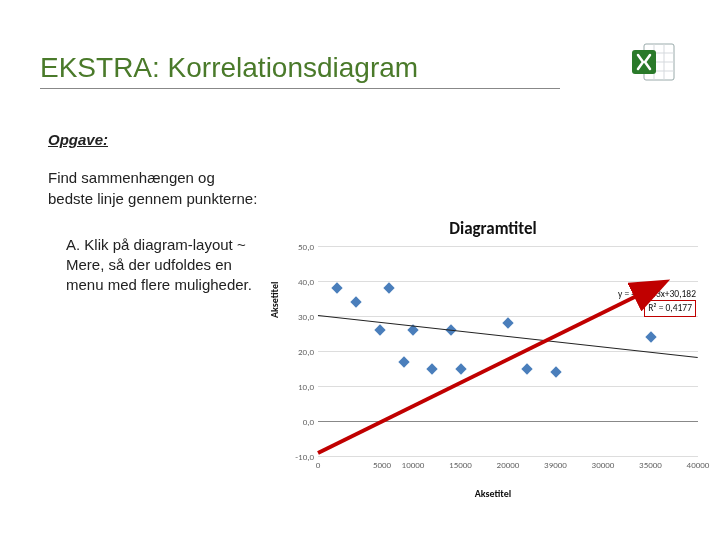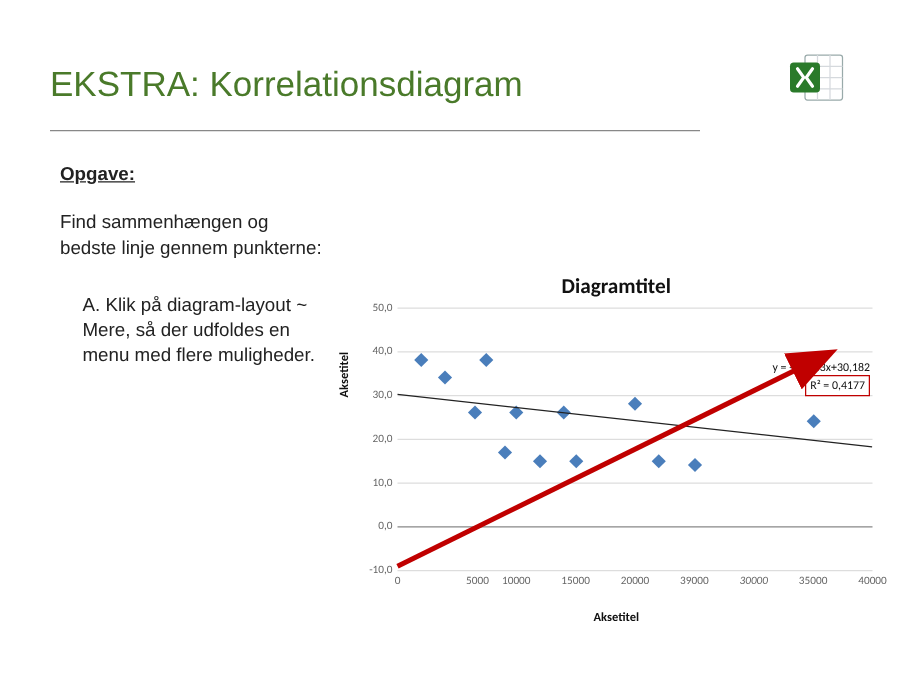--- a/index.html
+++ b/index.html
@@ -19,41 +19,42 @@
     position: relative;
     box-sizing: border-box;
   }
   .title {
     position: absolute;
     left: 40px;
     top: 52px;
     font-size: 28px;
     color: #4a7a2a;
     border-bottom: 1px solid #888;
-    padding-bottom: 20px;
+    padding-bottom: 4px;
     width: 520px;
   }
   .excel-logo {
     position: absolute;
     top: 40px;
     right: 42px;
   }
   .body-text {
     position: absolute;
     left: 48px;
     top: 130px;
     width: 210px;
     font-size: 15px;
     color: #222;
     line-height: 1.35;
   }
   .opgave {
     font-weight: bold;
     text-decoration: underline;
     margin-bottom: 18px;
+    font-style: italic;
   }
   .intro {
     margin-bottom: 26px;
   }
   .stepA {
     margin-bottom: 22px;
     margin-left: 18px;
   }
   .stepB {
   }
@@ -199,21 +200,21 @@
         <div class="gridline" style="top: 35px;"></div>
         <div class="y-tick-label" style="top: 35px;">40,0</div>
         <div class="gridline" style="top: 0px;"></div>
         <div class="y-tick-label" style="top: 0px;">50,0</div>
         <div class="x-tick-label" style="left: 0px;">0</div>
         <div class="x-tick-label" style="left: 64px;">5000</div>
         <div class="x-tick-label" style="left: 95px;">10000</div>
         <div class="x-tick-label" style="left: 142.5px;">15000</div>
         <div class="x-tick-label" style="left: 190px;">20000</div>
         <div class="x-tick-label" style="left: 237.5px;">39000</div>
-        <div class="x-tick-label" style="left: 285px; font-style: italic;">30000</div>
+        <div class="x-tick-label" style="left: 285px;">30000</div>
         <div class="x-tick-label" style="left: 332.5px;">35000</div>
         <div class="x-tick-label" style="left: 380px;">40000</div>
         <div class="data-point" style="left: 19px; top: 42px;"></div>
         <div class="data-point" style="left: 38px; top: 56px;"></div>
         <div class="data-point" style="left: 71.25px; top: 42px;"></div>
         <div class="data-point" style="left: 61.75px; top: 84px;"></div>
         <div class="data-point" style="left: 95px; top: 84px;"></div>
         <div class="data-point" style="left: 85.5px; top: 115.5px;"></div>
         <div class="data-point" style="left: 114px; top: 122.5px;"></div>
         <div class="data-point" style="left: 133px; top: 84px;"></div>

